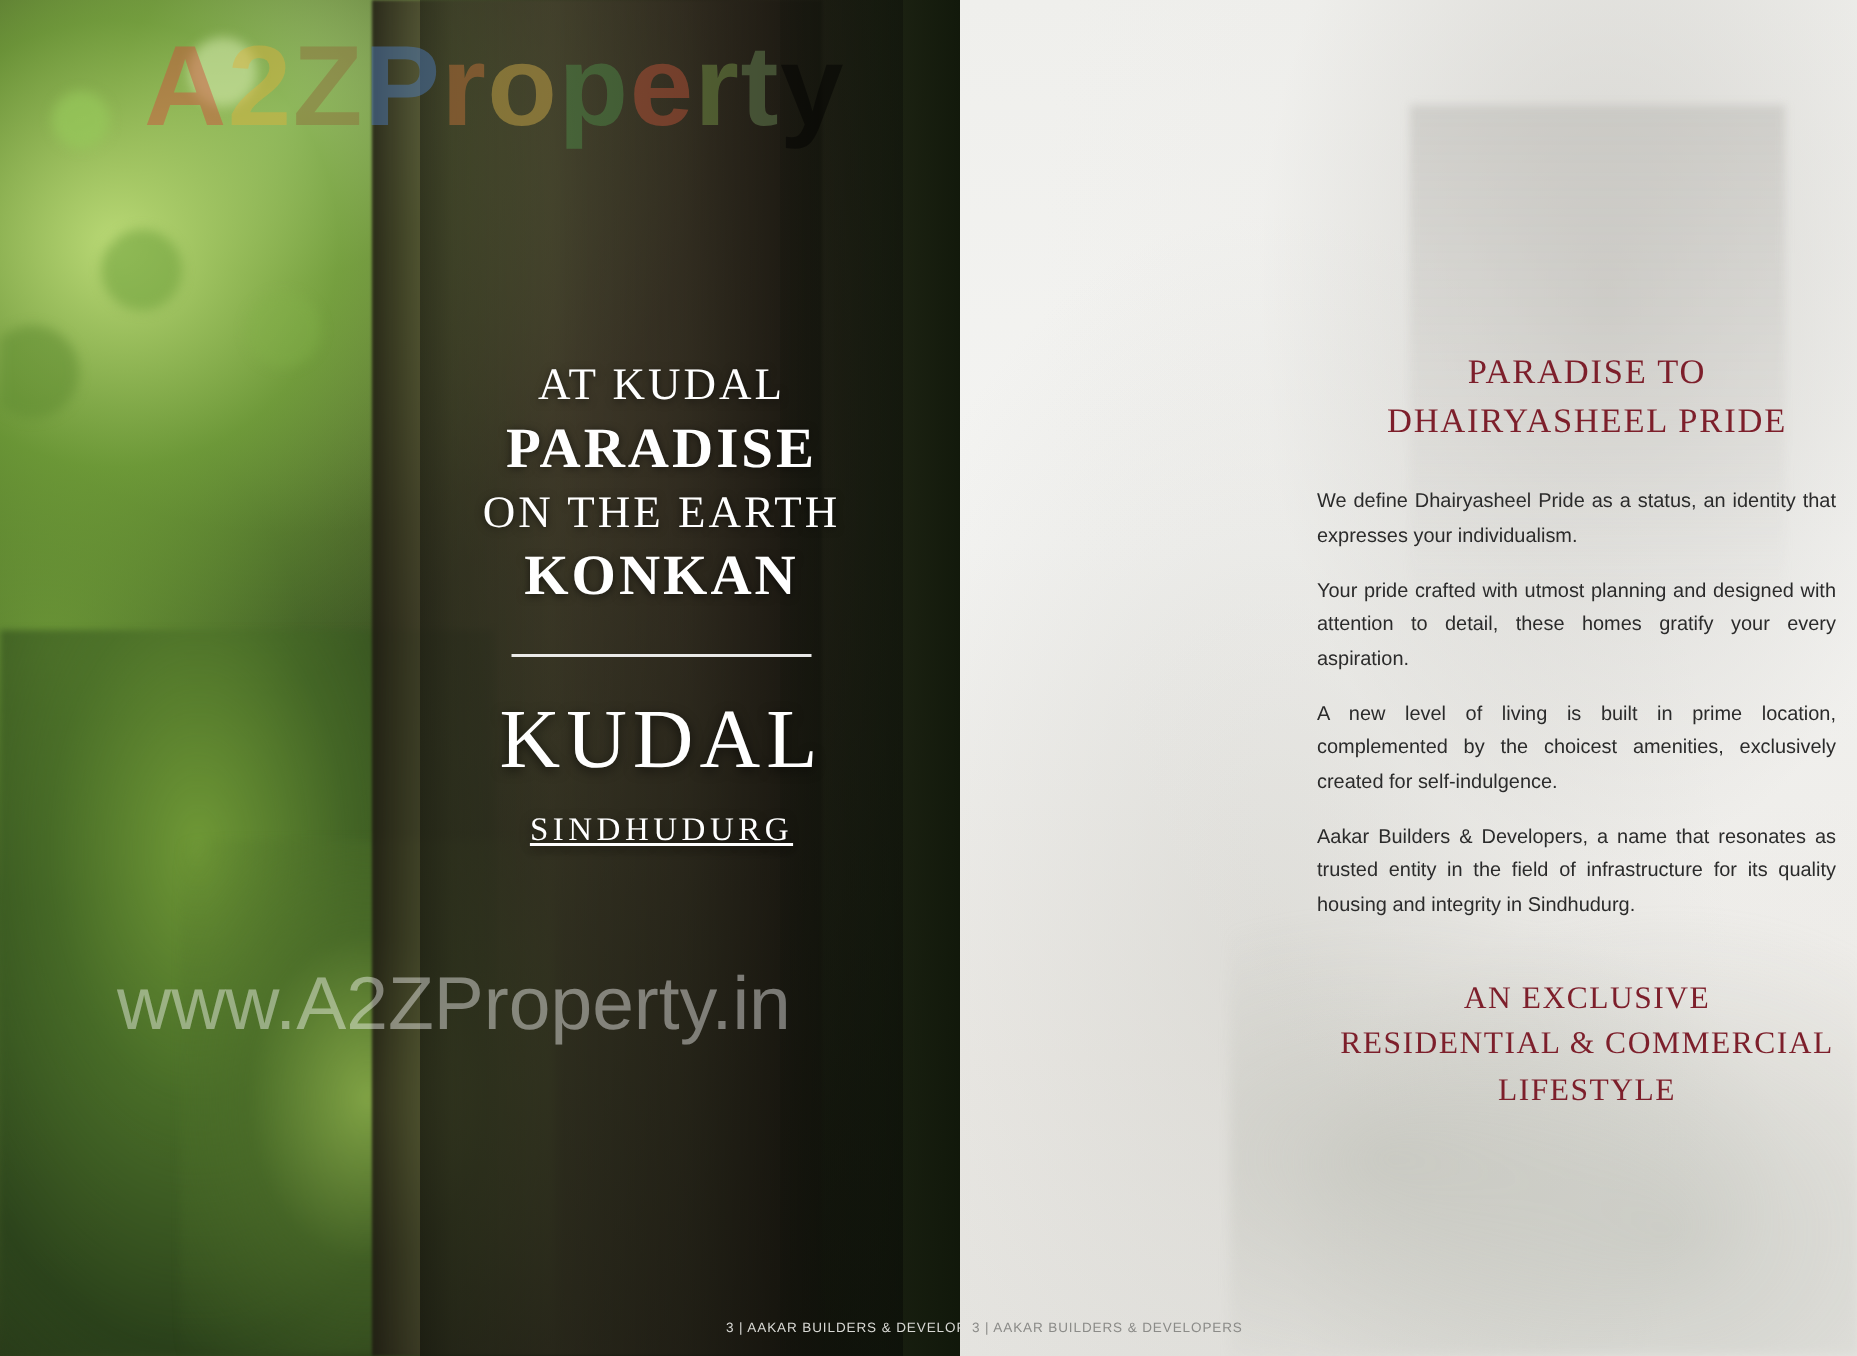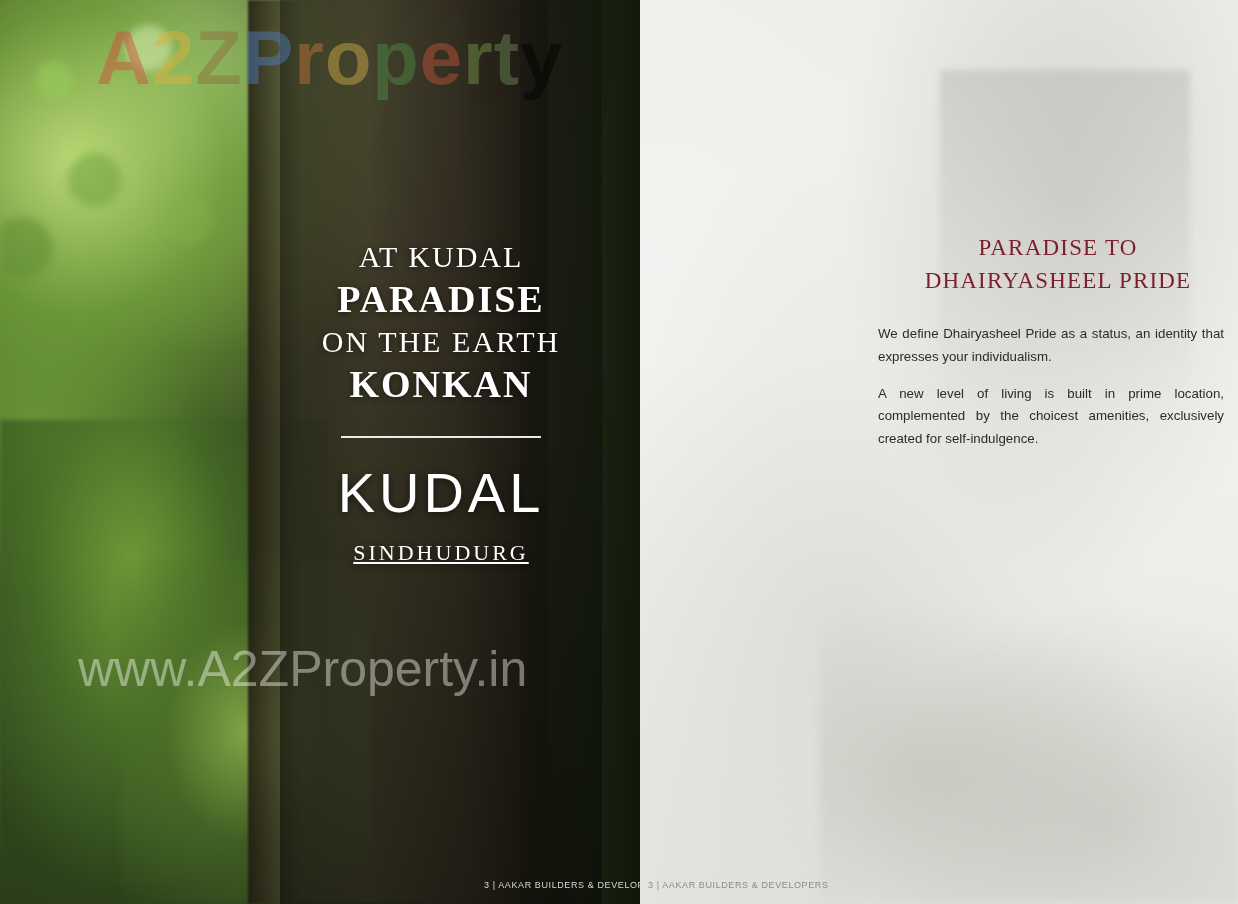--- a/index.html
+++ b/index.html
@@ -103,21 +103,21 @@
     font-weight: 700;
   }
   .divider-rule {
     width: 200px;
     height: 2px;
     background: #ffffff;
     margin: 28px auto 26px auto;
     opacity: 0.9;
   }
   .hl-huge {
-    font-family: Liberation Sans, sans-serif;
+    font-family: Liberation Serif, serif;
     font-size: 56px;
     letter-spacing: 4px;
     font-weight: 400;
     line-height: 1.05;
     text-shadow: 0 2px 8px rgba(0,0,0,0.6);
   }
   .hl-sub {
     font-family: "Liberation Serif", serif;
     font-size: 22px;
     letter-spacing: 3px;
@@ -288,21 +288,28 @@
     <div class="ghost-trees"></div>
 
     <div class="right-content">
       <div class="welcome-head">
         <div>PARADISE TO</div>
         <div>DHAIRYASHEEL PRIDE</div>
       </div>
 
       <div class="body-copy">
         <p>We define Dhairyasheel Pride as a status, an identity that expresses your individualism.</p>
+        <p>Your pride crafted with utmost planning and designed with attention to detail, these homes gratify your every aspiration.</p>
         <p>A new level of living is built in prime location, complemented by the choicest amenities, exclusively created for self-indulgence.</p>
+        <p>Aakar Builders &amp; Developers, a name that resonates as trusted entity in the field of infrastructure for its quality housing and integrity in Sindhudurg.</p>
       </div>
 
+      <div class="closing-head">
+        <div>AN EXCLUSIVE</div>
+        <div>RESIDENTIAL &amp; COMMERCIAL</div>
+        <div>LIFESTYLE</div>
+      </div>
     </div>
 
     <div class="footer footer-right" style="left:8px;">3  |  AAKAR BUILDERS &amp; DEVELOPERS</div>
   </div>
 
 </div>
 
 </body></html>

